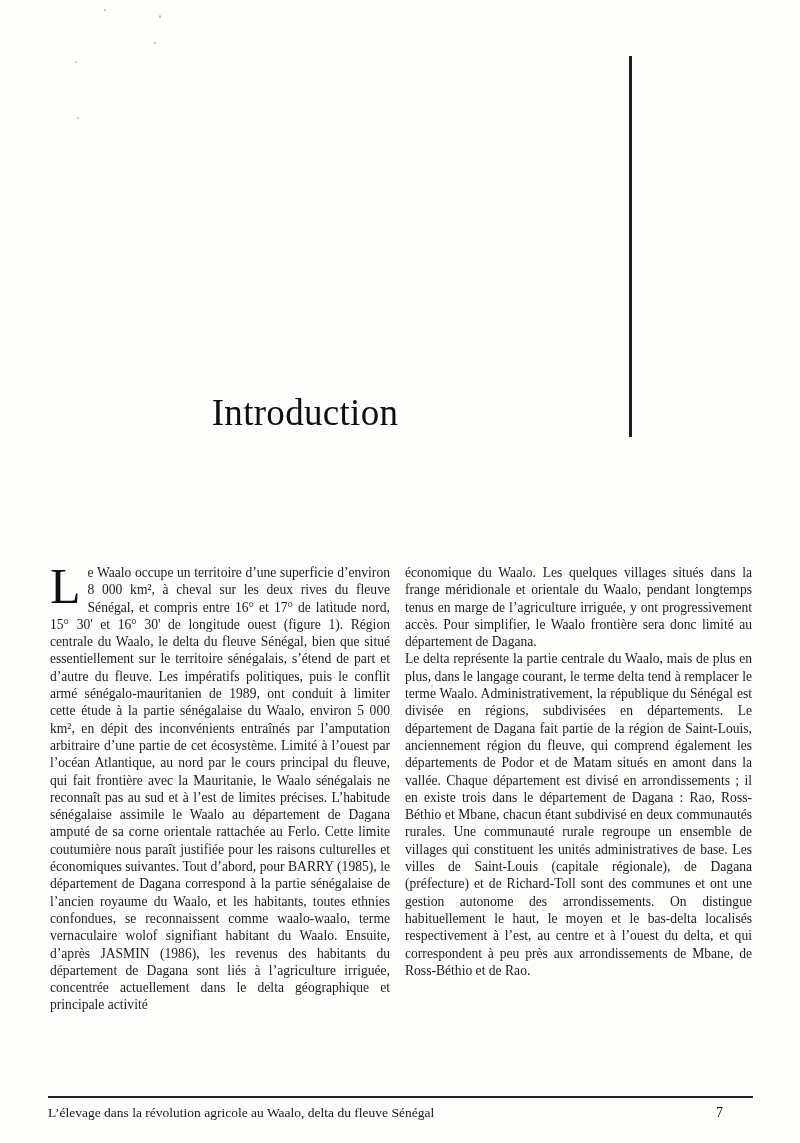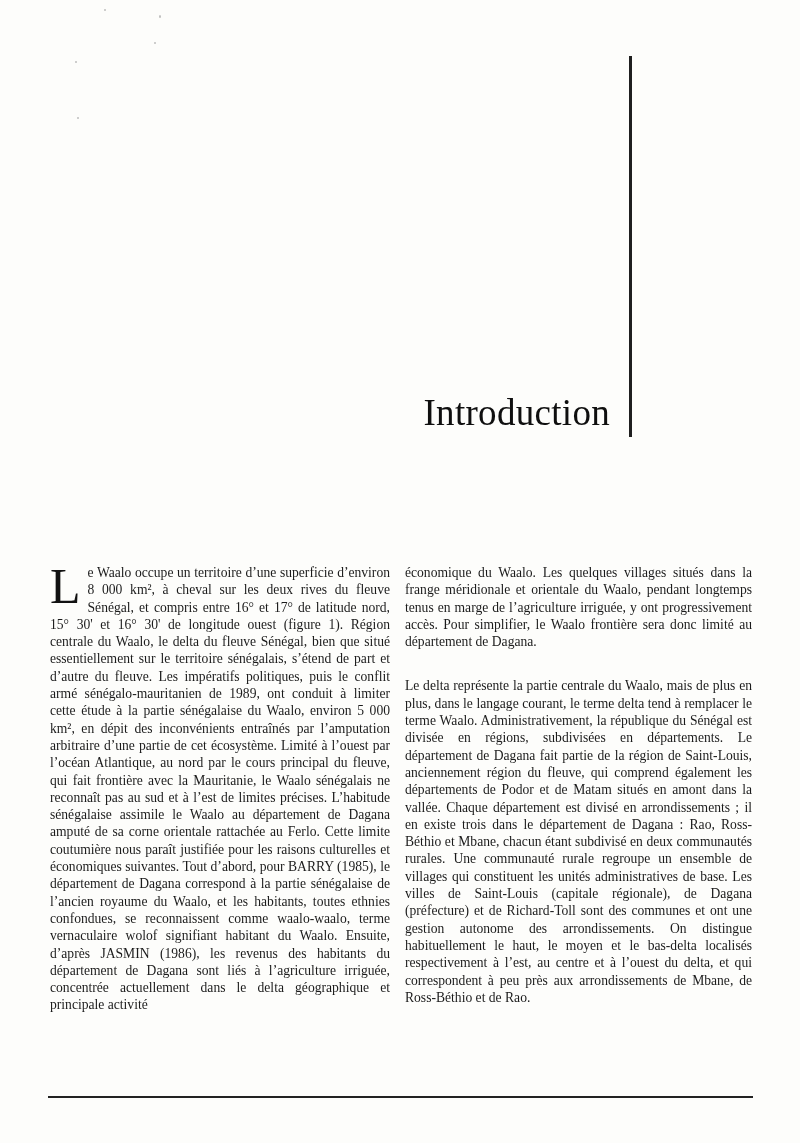--- a/index.html
+++ b/index.html
@@ -18,21 +18,21 @@
     color: #1b1b1b;
     -webkit-font-smoothing: antialiased;
   }
 
   
   .chapter-heading {
     position: absolute;
     top: 394px;
     left: 0;
     width: 610px;
-    text-align: right;
+    text-align: center;
     font-size: 37px;
     font-weight: 400;
     letter-spacing: 0.3px;
     color: #0f0f0f;
     line-height: 1;
   }
   .vrule {
     position: absolute;
     left: 629px;
     top: 56px;
@@ -50,21 +50,21 @@
     display: flex;
     gap: 15px;
     font-size: 13.6px;
     line-height: 17.3px;
     text-align: justify;
     hyphens: auto;
   }
   .col-left  { width: 340px; }
   .col-right { width: 347px; }
   .para { margin: 0; }
-  .para-gap { margin-top: 27px; }
+  .para-gap { }
 
   .dropcap {
     float: left;
     font-size: 50px;
     line-height: 41px;
     padding: 2px 7px 0 0;
     color: #111;
     font-weight: 400;
   }
 
@@ -129,15 +129,19 @@
       <p class="para"><span class="dropcap">L</span><span>e Waalo occupe un territoire d’une superficie d’environ 8 000 km², à cheval sur les deux rives du fleuve Sénégal, et compris entre 16° et 17° de latitude nord, 15° 30' et 16° 30' de longitude ouest (figure 1). Région centrale du Waalo, le delta du fleuve Sénégal, bien que situé essentiellement sur le territoire sénégalais, s’étend de part et d’autre du fleuve. Les impératifs politiques, puis le conflit armé sénégalo-mauritanien de 1989, ont conduit à limiter cette étude à la partie sénégalaise du Waalo, environ 5 000 km², en dépit des inconvénients entraînés par l’amputation arbitraire d’une partie de cet écosystème. Limité à l’ouest par l’océan Atlantique, au nord par le cours principal du fleuve, qui fait frontière avec la Mauritanie, le Waalo sénégalais ne reconnaît pas au sud et à l’est de limites précises. L’habitude sénégalaise assimile le Waalo au département de Dagana amputé de sa corne orientale rattachée au Ferlo. Cette limite coutumière nous paraît justifiée pour les raisons culturelles et économiques suivantes. Tout d’abord, pour BARRY (1985), le département de Dagana correspond à la partie sénégalaise de l’ancien royaume du Waalo, et les habitants, toutes ethnies confondues, se reconnaissent comme waalo-waalo, terme vernaculaire wolof signifiant habitant du Waalo. Ensuite, d’après JASMIN (1986), les revenus des habitants du département de Dagana sont liés à l’agriculture irriguée, concentrée actuellement dans le delta géographique et principale activité</span></p>
     </div>
     <div class="col-right">
       <p class="para">économique du Waalo. Les quelques villages situés dans la frange méridionale et orientale du Waalo, pendant longtemps tenus en marge de l’agriculture irriguée, y ont progressivement accès. Pour simplifier, le Waalo frontière sera donc limité au département de Dagana.</p>
       <p class="para para-gap">Le delta représente la partie centrale du Waalo, mais de plus en plus, dans le langage courant, le terme delta tend à remplacer le terme Waalo. Administrativement, la république du Sénégal est divisée en régions, subdivisées en départements. Le département de Dagana fait partie de la région de Saint-Louis, anciennement région du fleuve, qui comprend également les départements de Podor et de Matam situés en amont dans la vallée. Chaque département est divisé en arrondissements ; il en existe trois dans le département de Dagana : Rao, Ross-Béthio et Mbane, chacun étant subdivisé en deux communautés rurales. Une communauté rurale regroupe un ensemble de villages qui constituent les unités administratives de base. Les villes de Saint-Louis (capitale régionale), de Dagana (préfecture) et de Richard-Toll sont des communes et ont une gestion autonome des arrondissements. On distingue habituellement le haut, le moyen et le bas-delta localisés respectivement à l’est, au centre et à l’ouest du delta, et qui correspondent à peu près aux arrondissements de Mbane, de Ross-Béthio et de Rao.</p>
     </div>
   </div>
 
   <div class="footer">
     <div class="footer-rule"></div>
+    <div class="footer-row">
+      <span>L’élevage dans la révolution agricole au Waalo, delta du fleuve Sénégal</span>
+      <span class="pagenum">7</span>
+    </div>
   </div>
 
 </div>
 
 </body></html>

